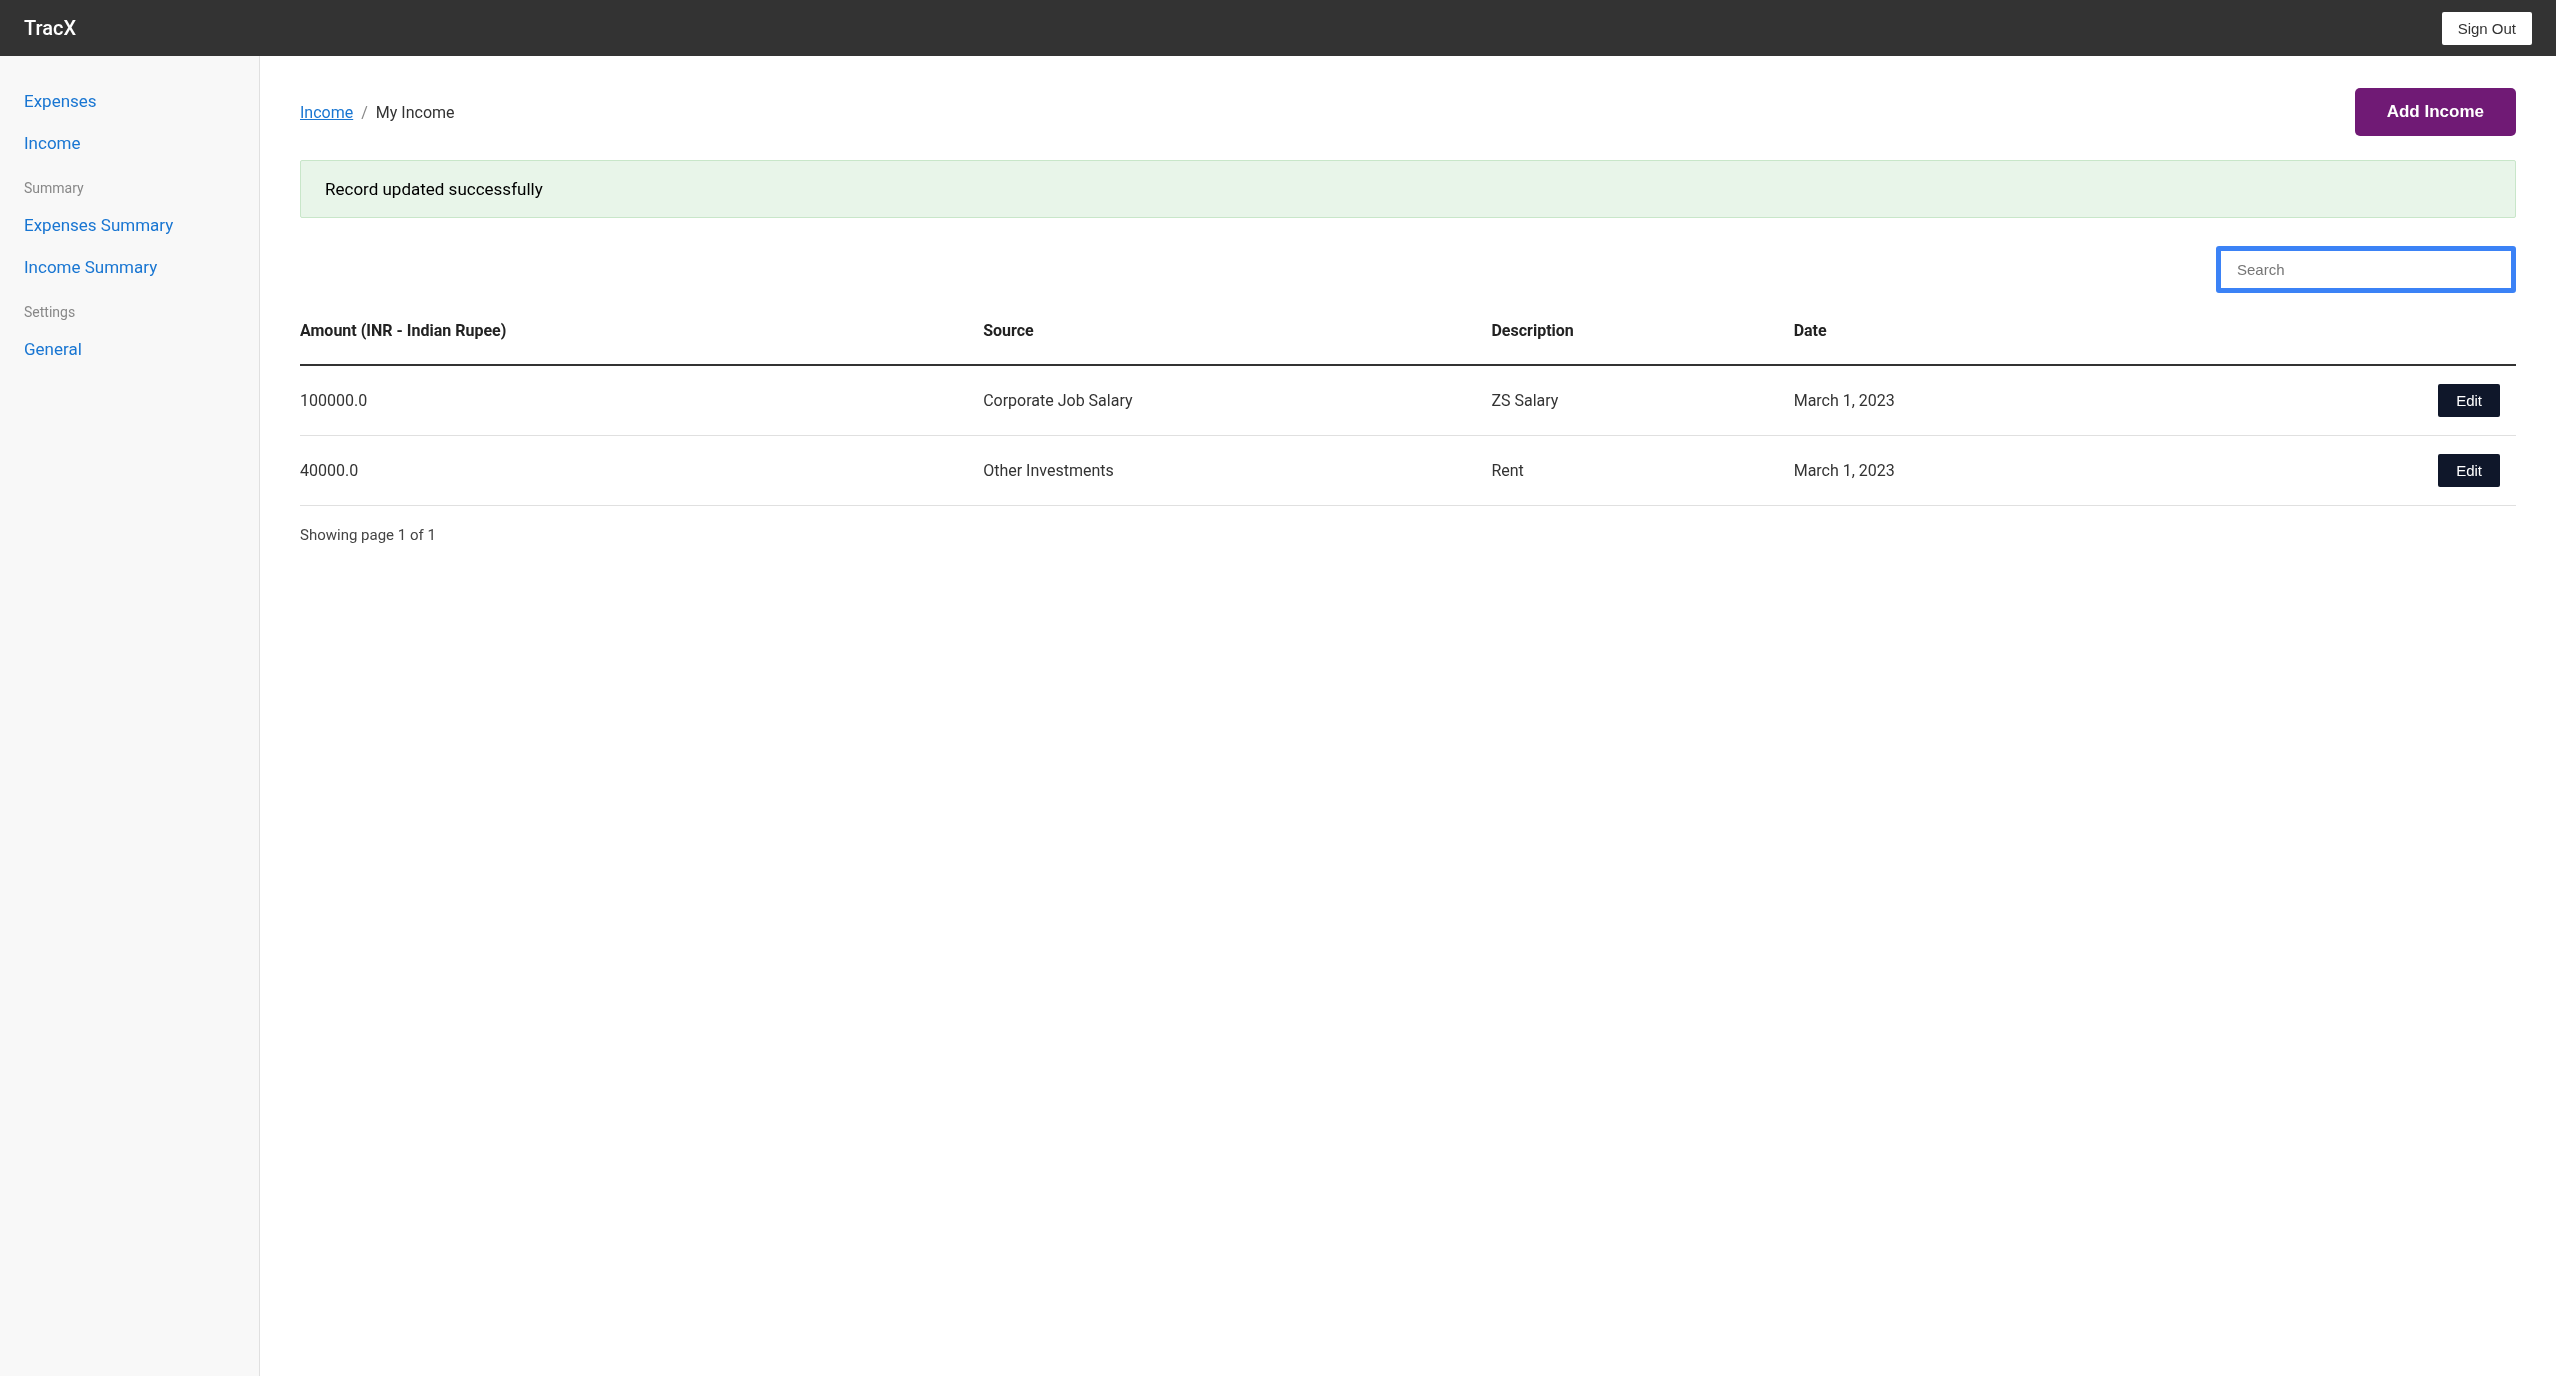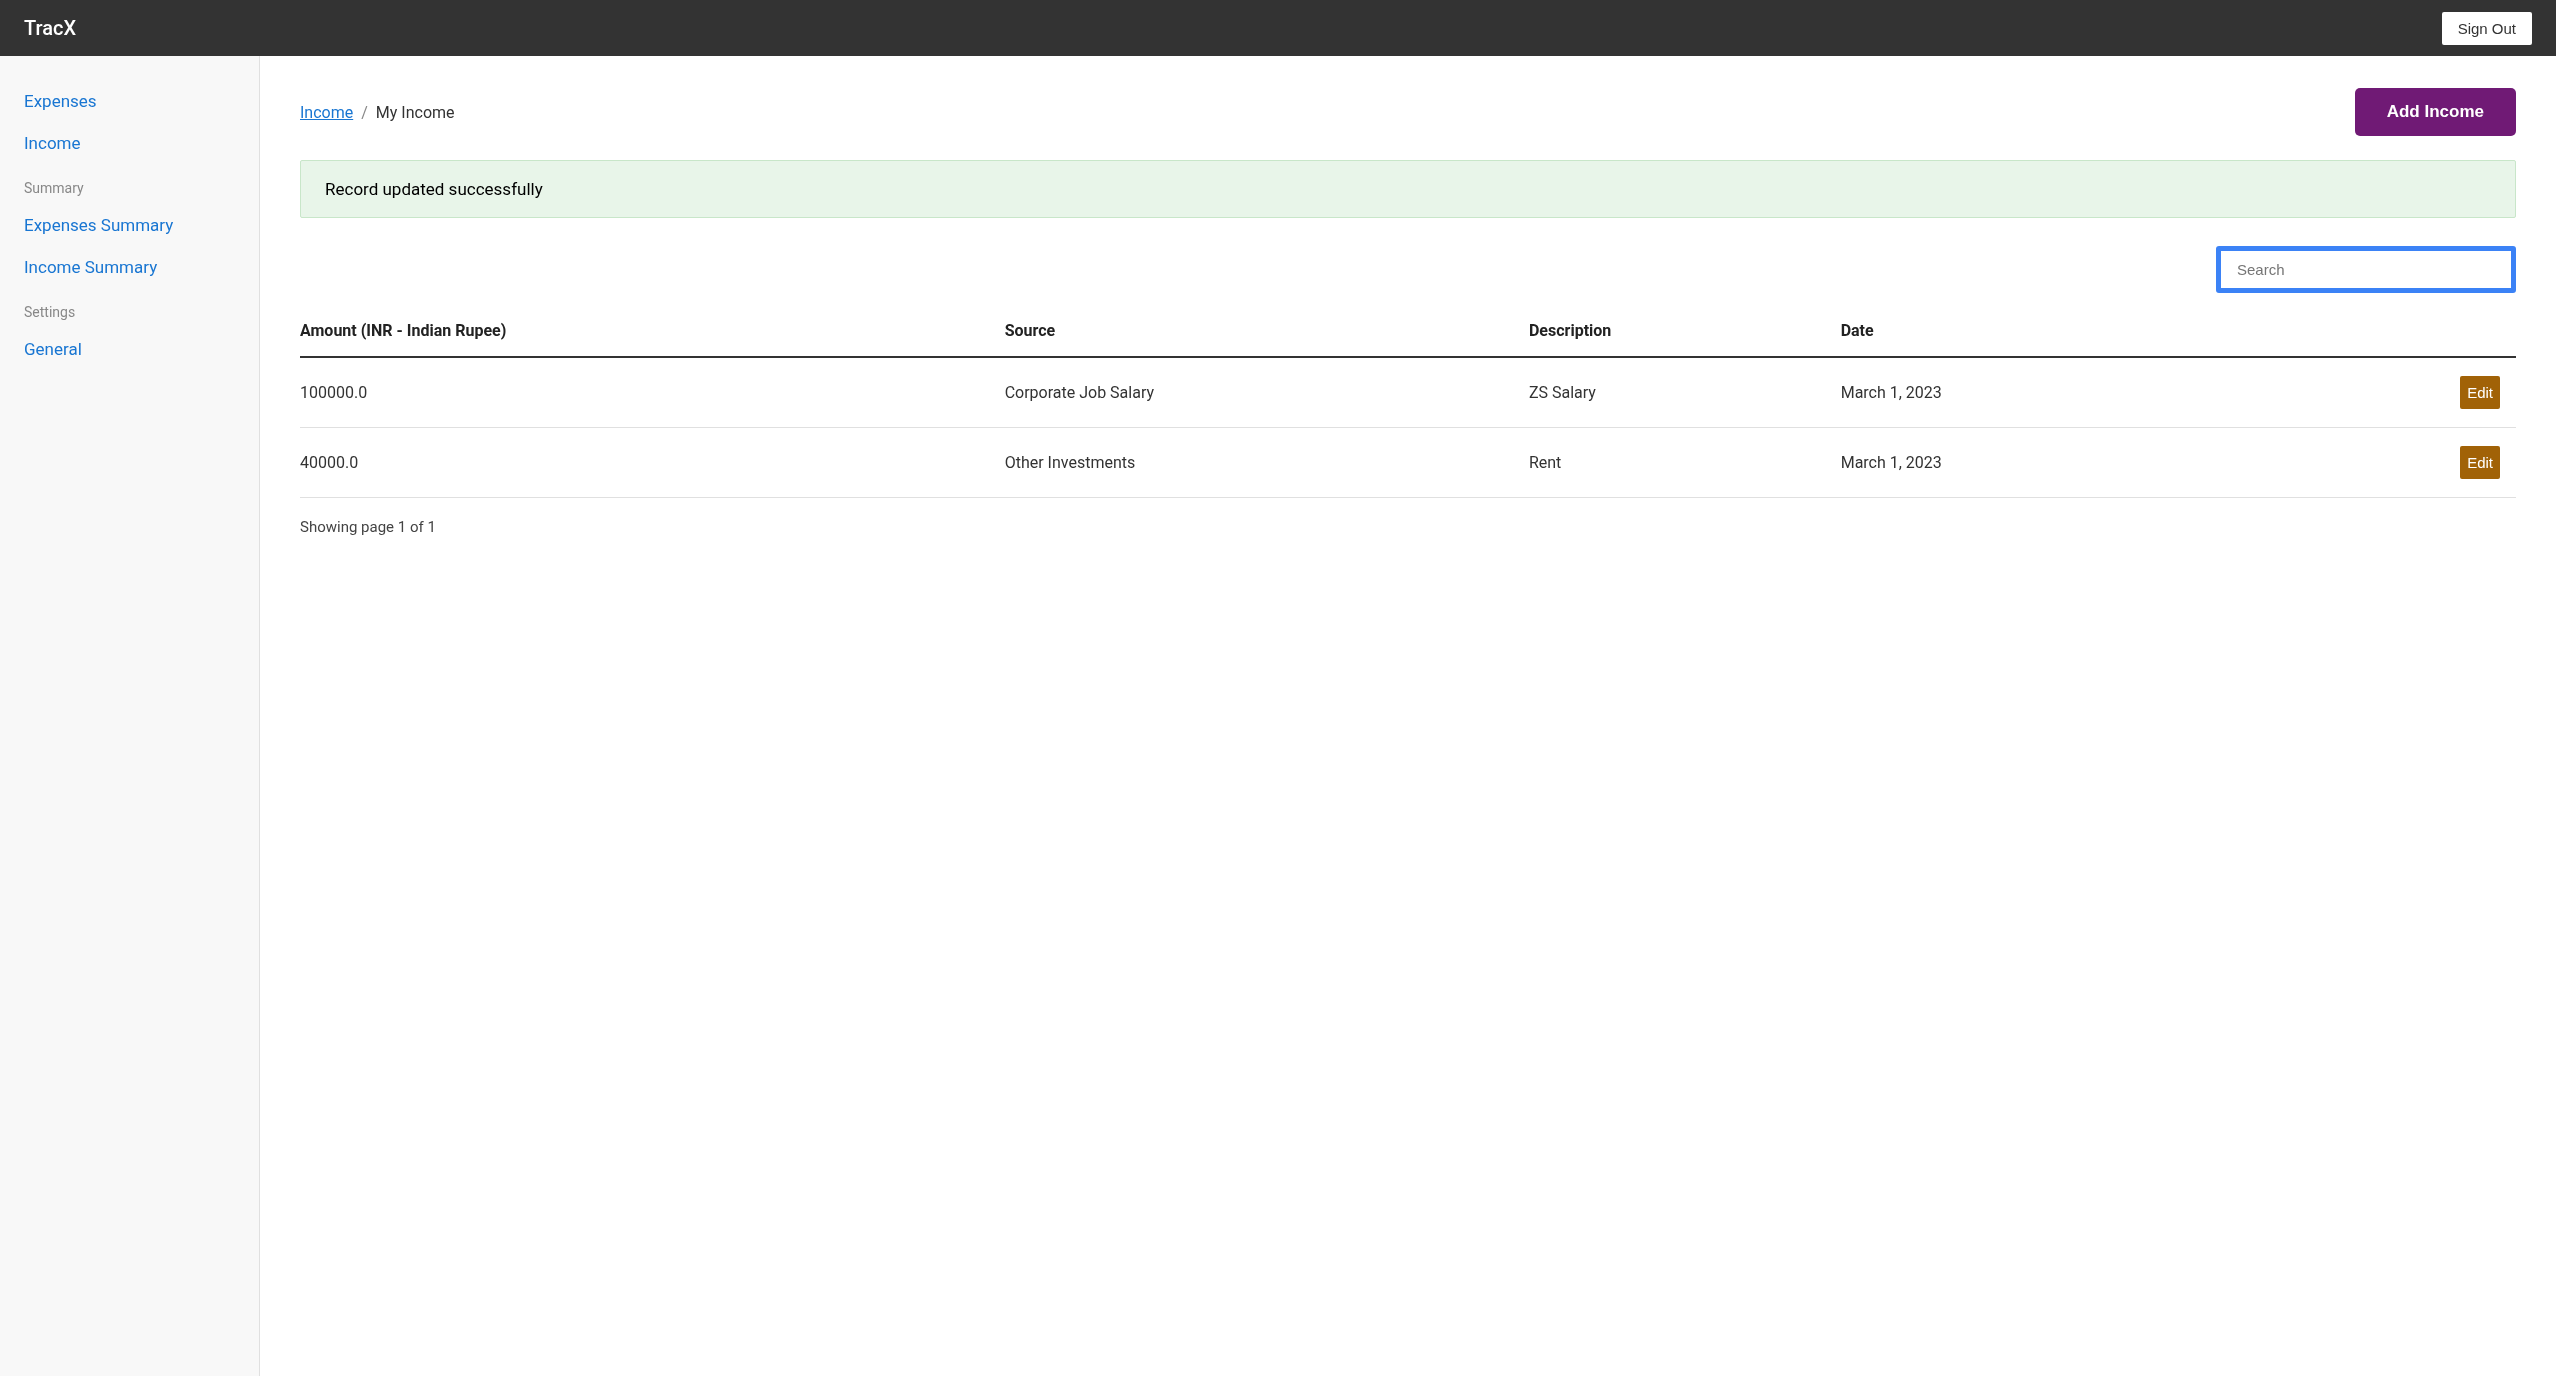--- a/index.html
+++ b/index.html
@@ -152,37 +152,37 @@
     
     .income-table {
       width: 100%;
       border-collapse: collapse;
     }
 
     .income-table th {
       text-align: left;
       font-weight: 700;
       font-size: 16px;
-      padding: 12px 16px 16px 0;
+      padding: 12px 16px 24px 0;
       border-bottom: 2px solid #333;
       color: #222;
     }
 
     .income-table td {
       padding: 18px 16px 18px 0;
       font-size: 16px;
       color: #333;
       border-bottom: 1px solid #e0e0e0;
     }
 
     .edit-btn {
-      background: #a16207;
+      background: #0f172a;
       color: white;
       border: none;
-      padding: 8px 7px;
+      padding: 8px 18px;
       font-size: 15px;
       cursor: pointer;
       border-radius: 2px;
       margin-left: 40px;
     }
 
     .edit-col {
       text-align: right;
     }
 

